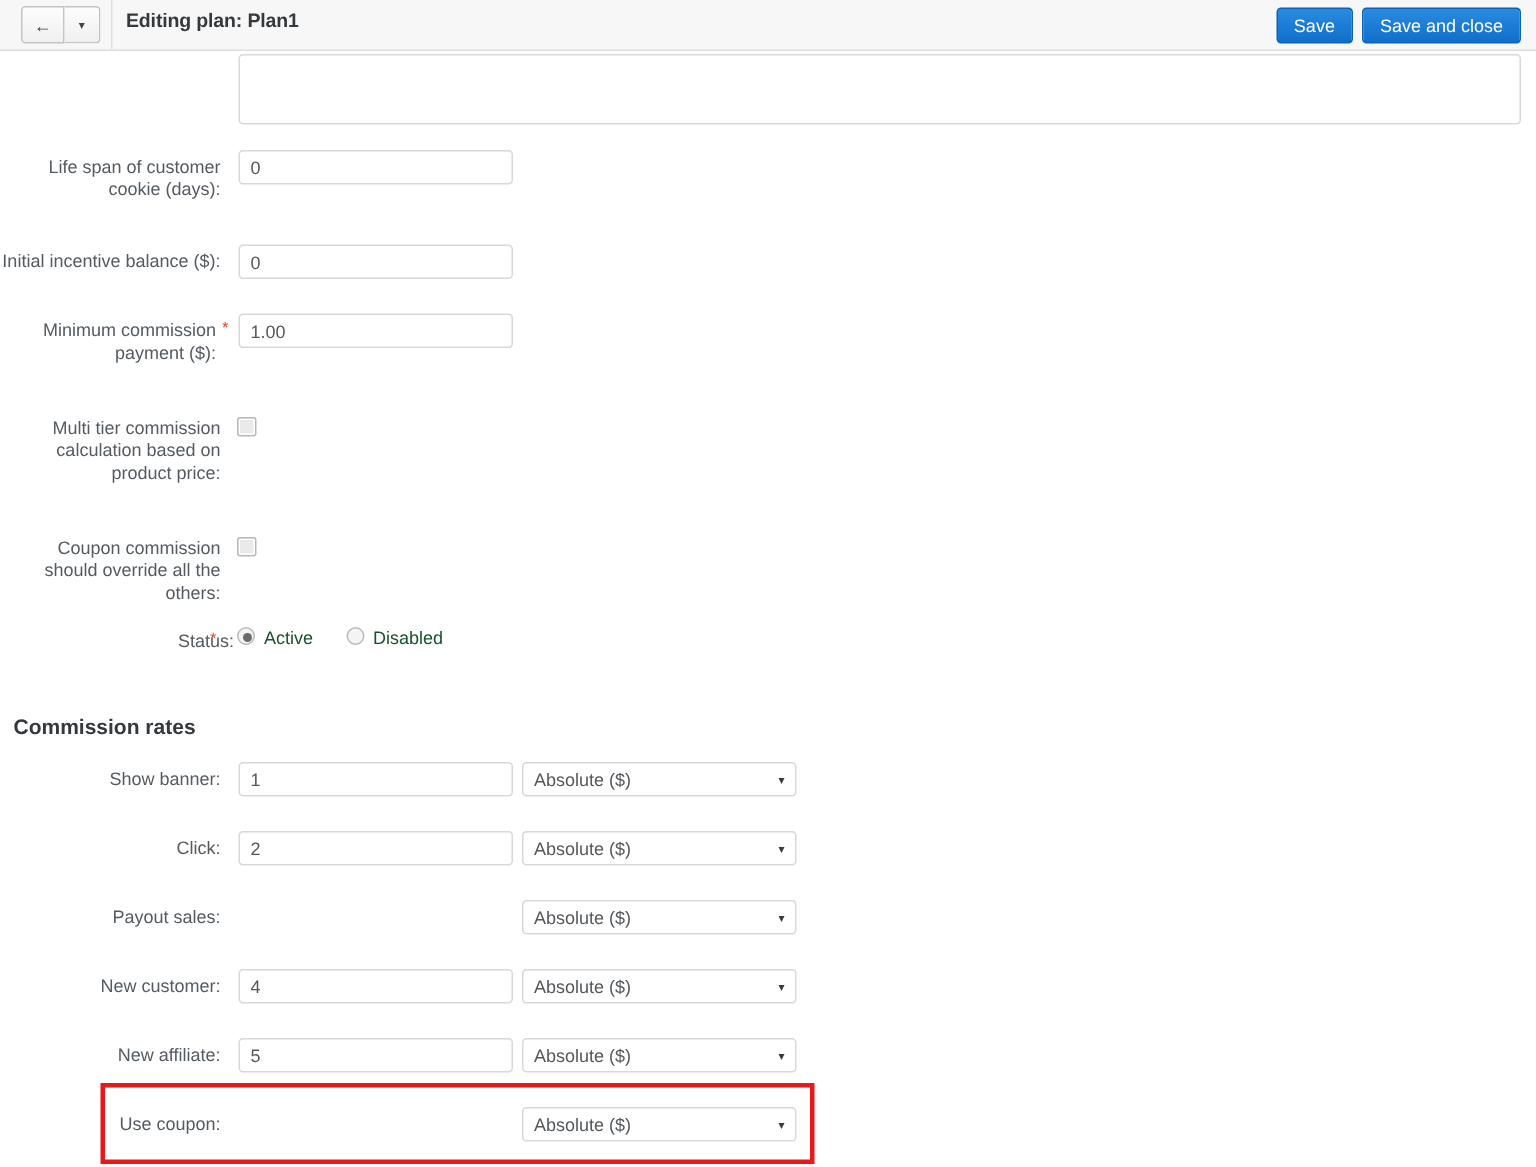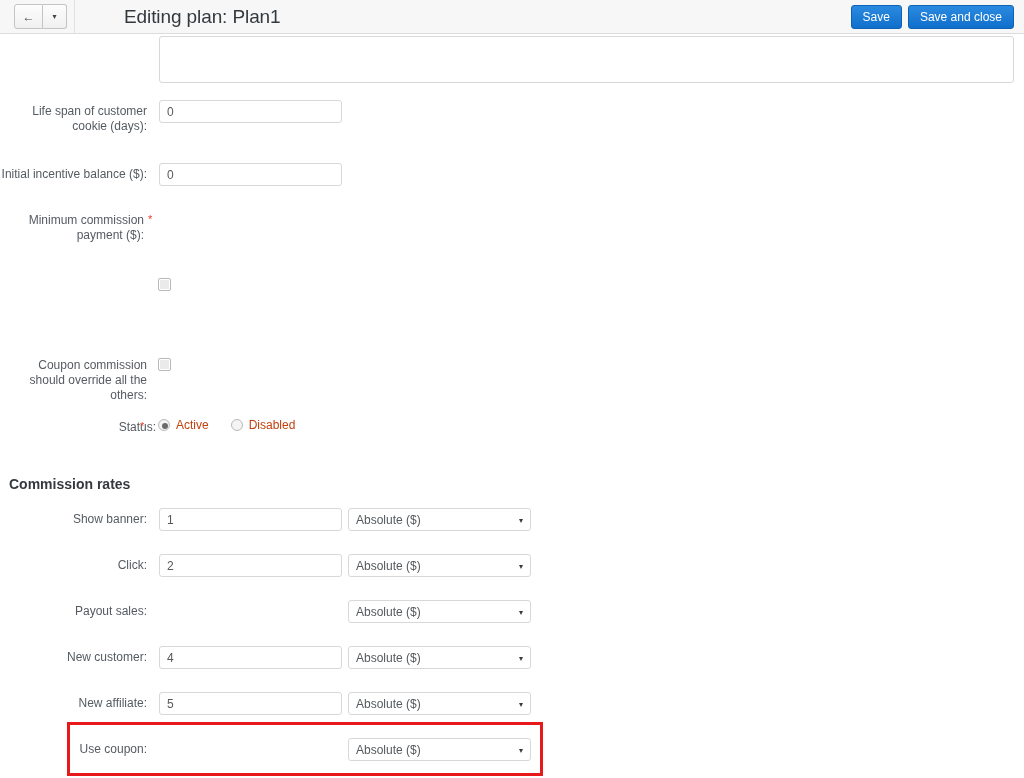--- a/index.html
+++ b/index.html
@@ -32,23 +32,22 @@
     cursor: pointer;
   }
   .nav-btn.back { width: 29px; border-radius: 3px 0 0 3px; }
   .nav-btn.caret { width: 24px; border-left: none; border-radius: 0 3px 3px 0; font-size: 8px; }
   .topbar-divider {
     position: absolute; left: 74px; top: 0;
     width: 1px; height: 34px; background: #e2e2e2;
   }
   .page-title {
     position: absolute; left: 84px; top: 6px;
-    font-size: 19px; font-weight: normal; color: #34393e;
+    font-size: 13px; font-weight: bold; color: #34393e;
     letter-spacing: -0.1px;
-    margin-left: 40px;
   }
   .topbar-actions {
     position: absolute; right: 10px; top: 5px;
     display: flex; gap: 6px;
   }
   .btn-primary {
     height: 24px; padding: 0 11px;
     background: linear-gradient(to bottom, #2b8ae0, #0f6fcb);
     border: 1px solid #0c62b4;
     border-radius: 3px;
@@ -104,22 +103,22 @@
     position: absolute;
     width: 13px; height: 13px;
     border: 1px solid #b9b9b9;
     border-radius: 2px;
     background: #eaeaea;
     box-shadow: inset 0 0 0 1px #ffffff;
   }
 
   .radio-wrap {
     position: absolute;
-    display: flex; align-items: center;
-    font-size: 12px; color: #c2410c;
+    display: flex; align-items: flex-start;
+    font-size: 12px; color: #14532d;
   }
   .radio {
     width: 12px; height: 12px; border-radius: 50%;
     border: 1px solid #b9b9b9;
     background: #f4f4f4;
     position: relative;
     margin-right: 6px;
   }
   .radio.on::after {
     content: "";
@@ -190,23 +189,25 @@
   </div>
 
   <div class="row" style="left:0; top:129px; width:1024px; height:40px;">
     <div class="lbl" style="top:4px;">Initial incentive balance ($):</div>
     <input class="txtinput" style="left: 159px; top: 0px; width: 183px;" value="0">
   </div>
 
   <div class="row" style="left:0; top:175px; width:1024px; height:45px;">
     <div class="lbl" style="top:4px; width:144px;">Minimum commission payment ($):</div>
     <span class="req" style="position:absolute; left:148px; top:4px;">*</span>
+    <input class="txtinput" style="left: 159px; top: 0px; width: 183px;" value="1.00">
   </div>
 
   <div class="row" style="left:0; top:241px; width:1024px; height:60px;">
+    <div class="lbl" style="top:3px;">Multi tier commission calculation based on product price:</div>
     <div class="chk" style="left:158px; top:3px;"></div>
   </div>
 
   <div class="row" style="left:0; top:321px; width:1024px; height:45px;">
     <div class="lbl" style="top:3px;">Coupon commission should override all the others:</div>
     <div class="chk" style="left:158px; top:3px;"></div>
   </div>
 
   <div class="row" style="left:0; top:384px; width:1024px; height:24px;">
     <div class="lbl" style="top:2px; width:137px;margin-left:19px;">Status:</div>

